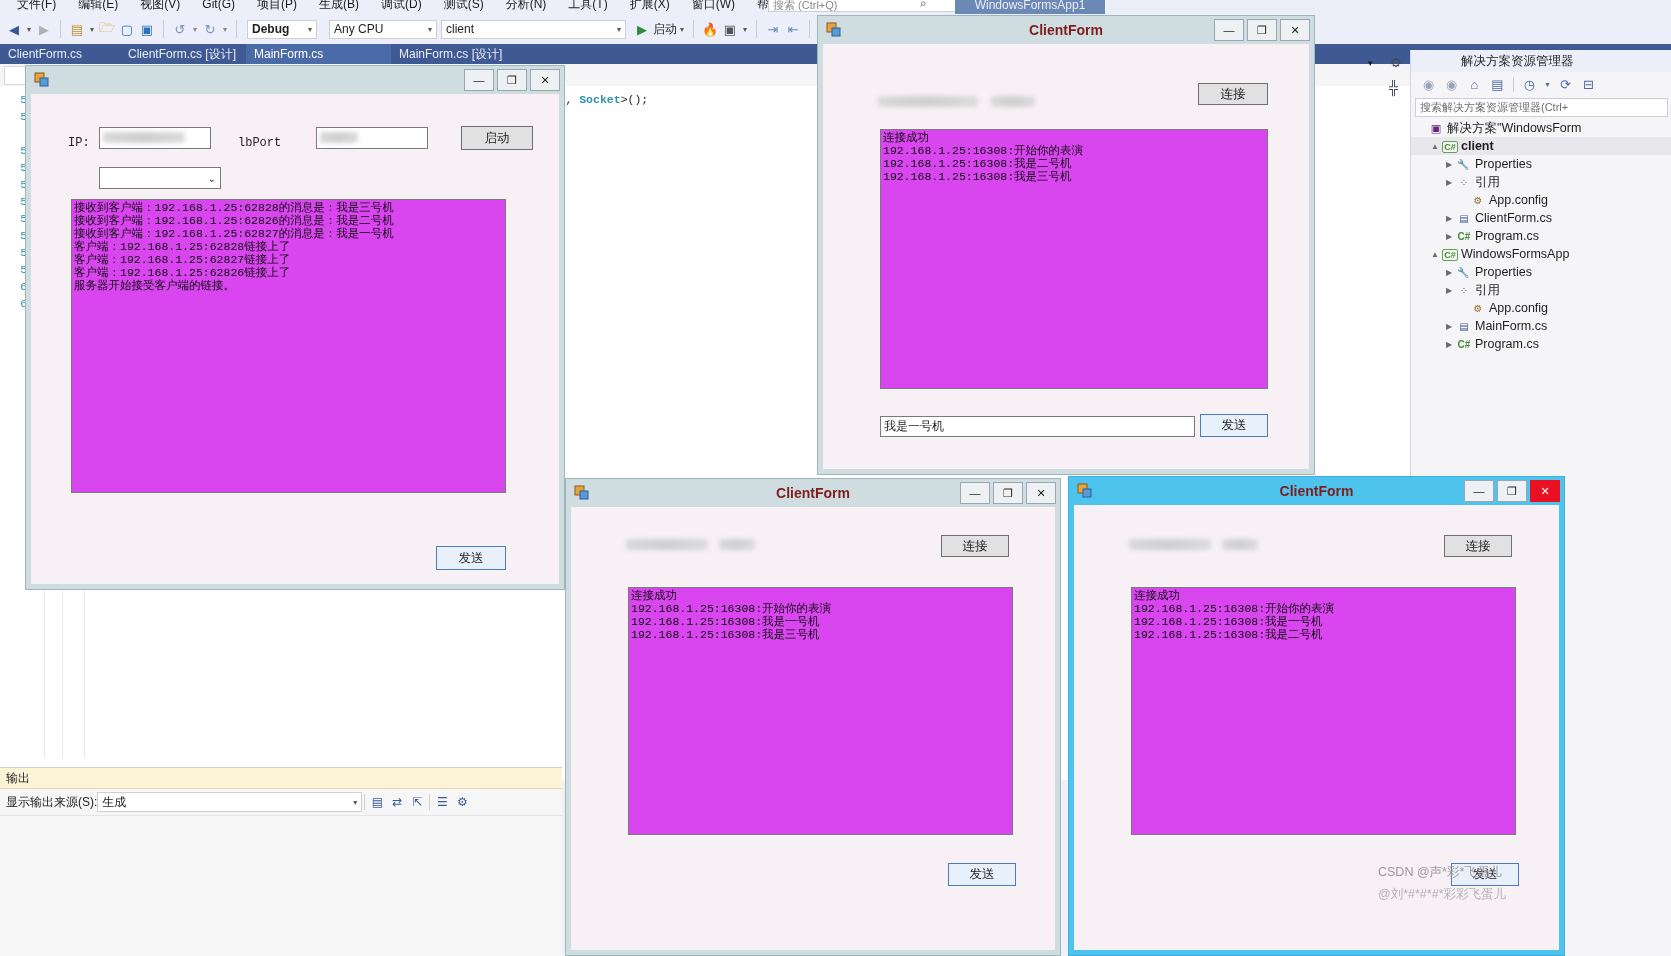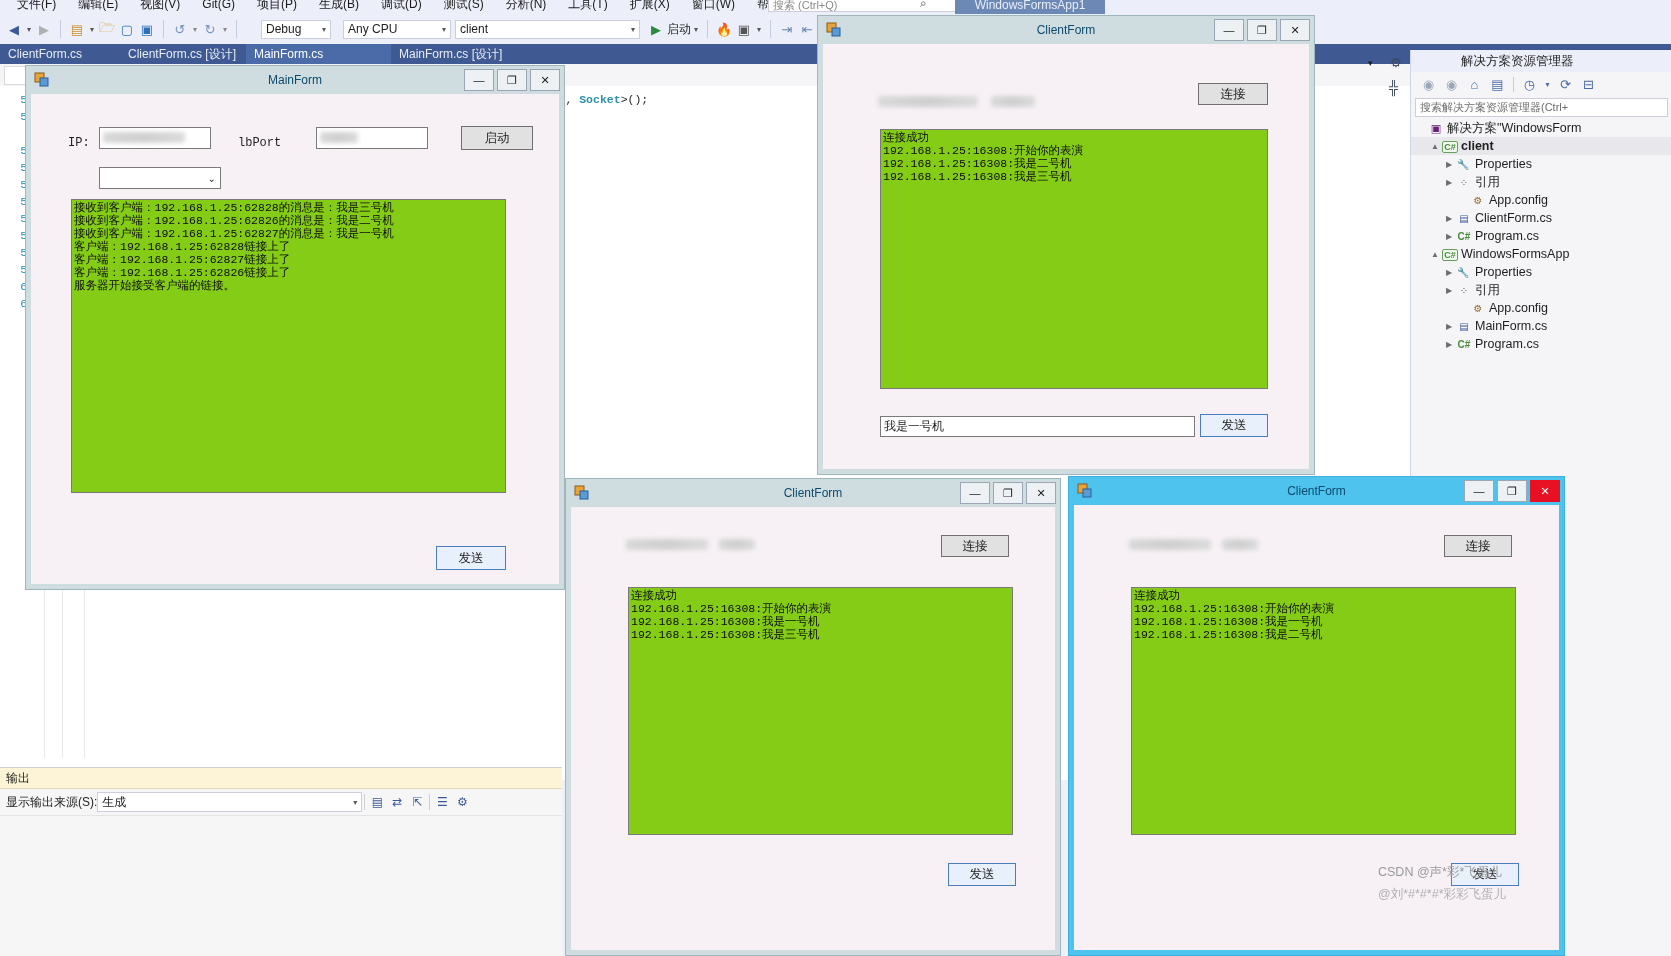--- a/index.html
+++ b/index.html
@@ -83,37 +83,37 @@
   .ico-cs{color:#4b8a3f;font-weight:bold;font-size:9px;border:1px solid #68a05b;padding:0 1px;
         border-radius:2px;background:#eef7ec;}
   .ico-wrench{color:#5a5a5a;}
   .ico-ref{color:#5a5a5a;}
   .ico-cfg{color:#9a6a2a;}
   .ico-form{color:#3b5998;}
   
   .win{position:absolute;box-sizing:border-box;}
   .win .title{height:28px;display:flex;align-items:center;position:relative;}
   .win .title .tico{width:16px;height:16px;margin-left:8px;position:relative;}
-  .win .title .ttxt{position:absolute;left:0;right:0;text-align:center;font-size:12px;
-        color:#0c4a6e;pointer-events:none;}
+  .win .title .ttxt{position:absolute;left:0;right:0;text-align:center;font-size:14px;
+        color:#7f1d1d;pointer-events:none;font-weight:bold;}
   .win .btns{margin-left:auto;display:flex;height:100%;align-items:center;padding-right:4px;gap:3px;}
   .wbtn{width:28px;height:20px;border:1px solid #9aa6b4;background:#eef1f3;
         display:flex;align-items:center;justify-content:center;font-size:11px;color:#1e1e1e;}
   .wbtn.close-red{background:#e81123;border-color:#e81123;color:#fff;font-weight:bold;}
   .win .body{background:#f7f1f5;position:relative;}
   .wlabel{position:absolute;font-family:"Liberation Mono","DejaVu Sans Mono",monospace;
         font-size:12px;color:#1e1e1e;}
   .wtext{position:absolute;background:#ffffff;border:1px solid #7a7a7a;box-sizing:border-box;
         font-size:12px;padding:1px 3px;color:#1e1e1e;}
   .wbutton{position:absolute;background:#e1e1e1;border:1px solid #707070;box-sizing:border-box;
         display:flex;align-items:center;justify-content:center;font-size:12.5px;color:#1e1e1e;}
   .wbutton.blue{background:#e8f0fb;border-color:#4a7ebb;}
   .wcombo{position:absolute;background:#ffffff;border:1px solid #7a7a7a;box-sizing:border-box;
         display:flex;align-items:center;justify-content:flex-end;padding-right:4px;}
-  .wlog{position:absolute;background:#84cc16;border:1px solid #7a7a7a;box-sizing:border-box;
+  .wlog{position:absolute;background:#d946ef;border:1px solid #7a7a7a;box-sizing:border-box;
         overflow:hidden;padding:1px 2px;}
   .wlog div{font-family:"Liberation Mono","DejaVu Sans Mono",monospace;font-size:11.5px;
         line-height:13px;white-space:pre;color:#0d0d0d;}
   .blur{position:absolute;background:linear-gradient(90deg,#d9d9d9,#cfcfcf,#dcdcdc);
         filter:blur(2px);border-radius:3px;}
   .watermark{position:absolute;font-size:12.5px;color:#9a9a9a;white-space:nowrap;}
 </style>
 </head>
 <body>
 
@@ -146,21 +146,21 @@
     <span class="tb-ico" style="width:10px;font-size:8px;color:#555;">▾</span>
     <span class="tb-ico" style="color:#d8a33c;">🗁</span>
     <span class="tb-ico" style="color:#2b6fbf;">▢</span>
     <span class="tb-ico" style="color:#2b6fbf;">▣</span>
     <span class="tb-sep"></span>
     <span class="tb-ico" style="color:#7a95c2;">↺</span>
     <span class="tb-ico" style="width:10px;font-size:8px;color:#888;">▾</span>
     <span class="tb-ico" style="color:#7a95c2;">↻</span>
     <span class="tb-ico" style="width:10px;font-size:8px;color:#888;">▾</span>
     <span class="tb-sep"></span>
-    <div class="combo" style="width:70px;margin-left:18px;">
+    <div class="combo" style="width:70px;margin-left:4px;font-weight:bold;">
       <span class="cv">Debug</span>
         <span class="ca">▾</span>
     </div>
     <div class="combo" style="width:108px;margin-left:12px;">
       <span class="cv">Any CPU</span>
         <span class="ca">▾</span>
     </div>
     <div class="combo" style="width:185px;margin-left:4px;">
       <span class="cv">client</span>
         <span class="ca">▾</span>
@@ -346,21 +346,20 @@
 </div>
 
 <div class="win" style="left:25px;top:65px;width:540px;height:525px;border:1px solid #9fb6bd;background:#cfdde1;">
   <div class="title" style="background:#cfdde1;">
     <span class="tico">
       <svg width="16" height="16" viewBox="0 0 16 16">
           <rect x="1" y="1" width="9" height="9" fill="#e8a33d" stroke="#8a5d18"></rect>
           <rect x="6" y="6" width="8" height="8" fill="#5b9bd5" stroke="#2b5f99"></rect>
         </svg>
     </span>
-    <span class="ttxt">MainForm</span>
     <span class="btns">
       <span class="wbtn">—</span>
       <span class="wbtn">❐</span>
       <span class="wbtn">✕</span>
     </span>
   </div>
   <div class="body" style="position:absolute;left:5px;top:28px;right:5px;bottom:5px;">
     <span class="wlabel" style="left:37px;top:42px;">IP:</span>
     <div class="wtext" style="left:68px;top:33px;width:112px;height:22px;">
       <span></span>

